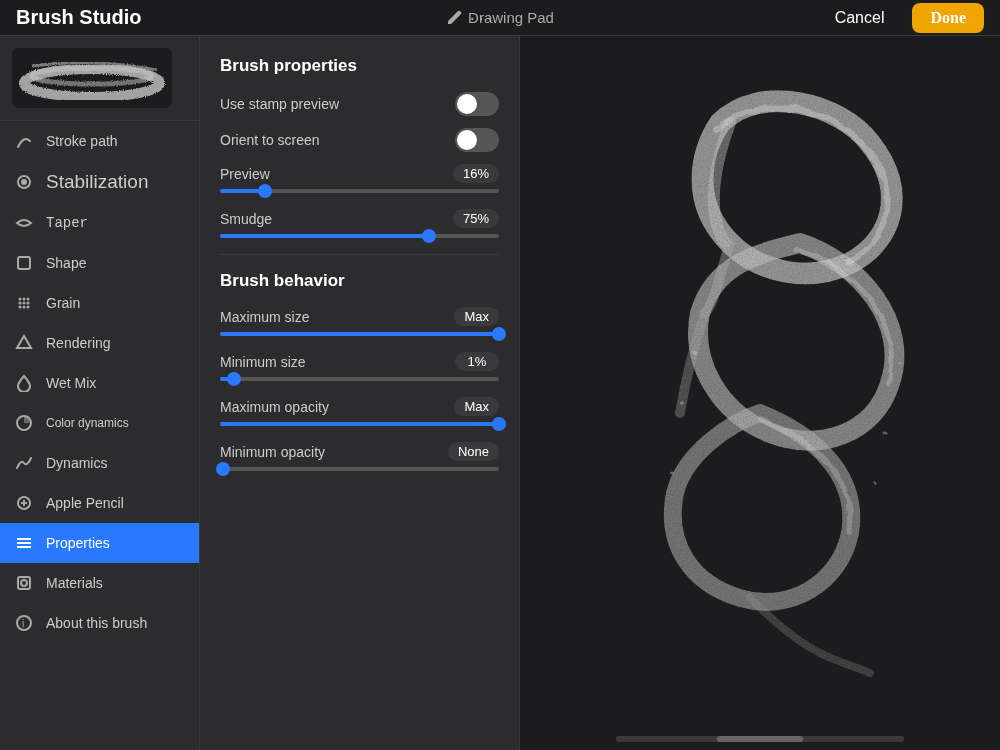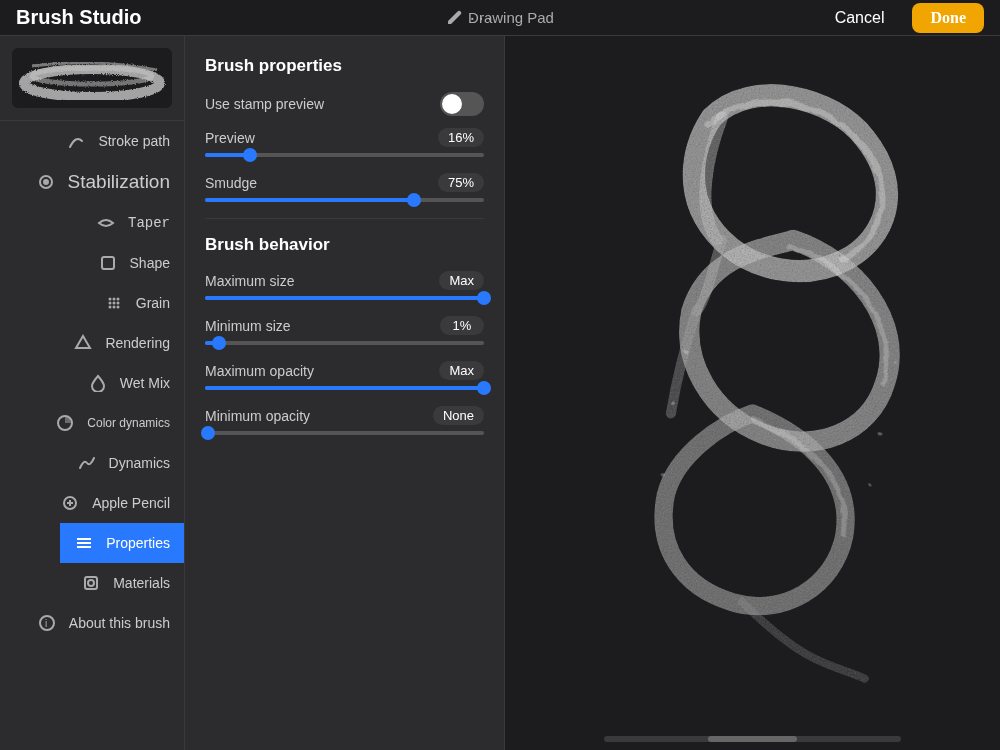--- a/index.html
+++ b/index.html
@@ -74,28 +74,27 @@
 
     
     .main {
       display: flex;
       flex: 1;
       overflow: hidden;
     }
 
     
     .sidebar {
-      width: 185px;
+      width: 200px;
       background: #2c2c2e;
       display: flex;
       flex-direction: column;
       flex-shrink: 0;
       overflow-y: auto;
       border-right: 1px solid #3a3a3c;
-      align-items: flex-end;
     }
     .brush-preview {
       padding: 12px;
       border-bottom: 1px solid #3a3a3c;
     }
     .brush-preview-img {
       width: 160px;
       height: 60px;
       background: #1c1c1e;
       border-radius: 6px;
@@ -431,20 +430,26 @@
 
     <div class="section-title">Brush properties</div>
 
     <div class="prop-row">
       <span class="prop-label">Use stamp preview</span>
       <div class="toggle">
         <div class="toggle-knob"></div>
       </div>
     </div>
 
+    <div class="prop-row">
+      <span class="prop-label">Orient to screen</span>
+      <div class="toggle">
+        <div class="toggle-knob"></div>
+      </div>
+    </div>
 
     <div class="slider-row">
       <div class="slider-header">
         <span class="slider-label">Preview</span>
         <span class="slider-value">16%</span>
       </div>
       <div class="slider-track">
         <div class="slider-fill" style="width:16%"></div>
         <div class="slider-thumb" style="left:16%"></div>
       </div>

